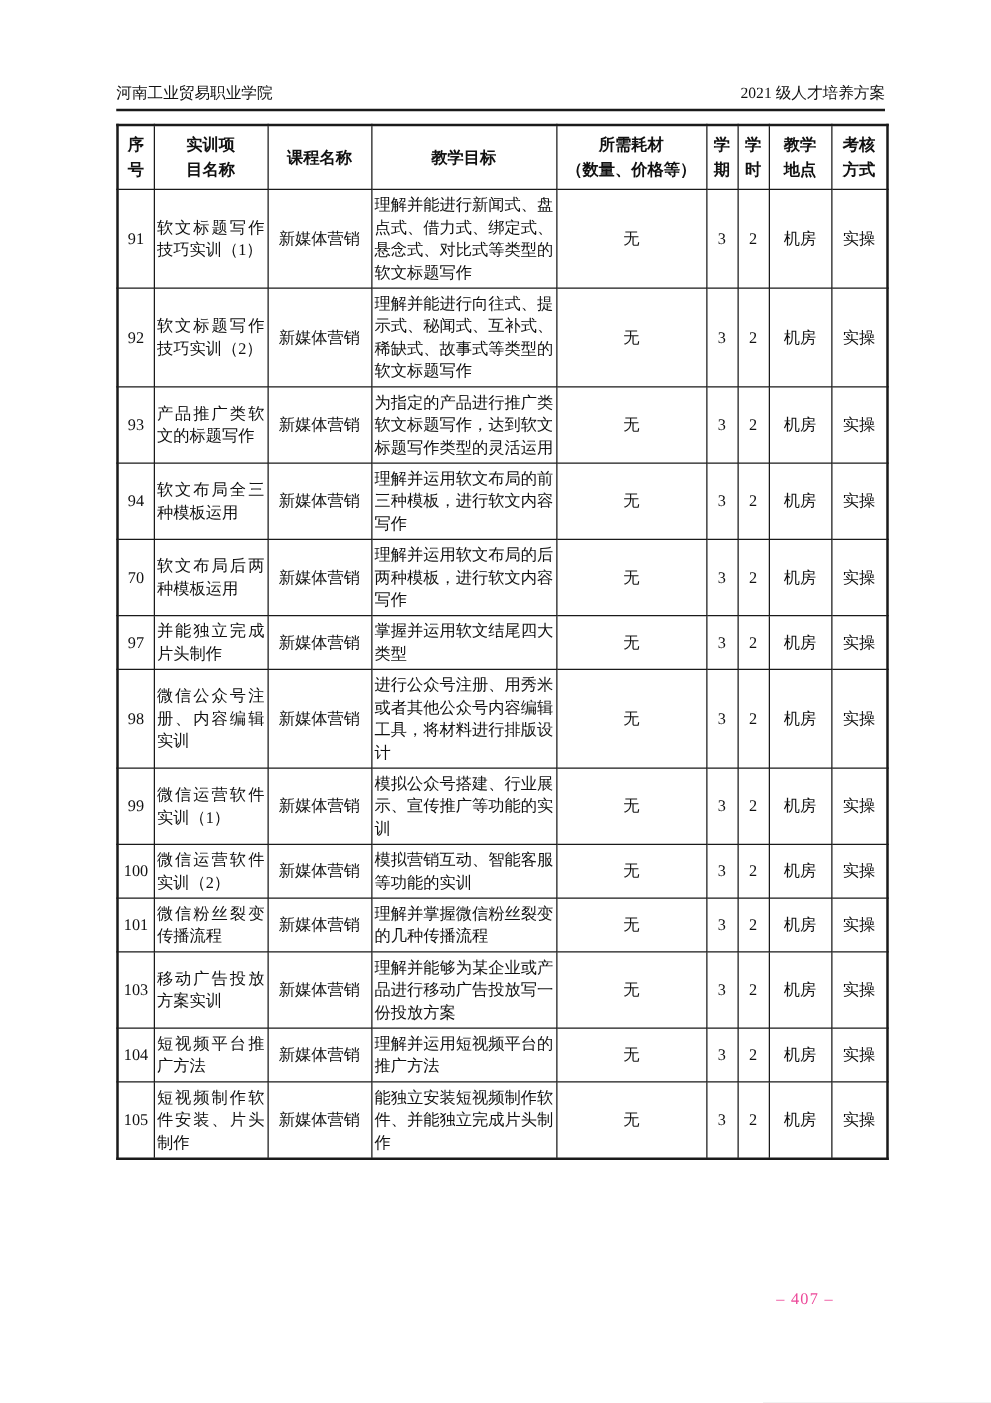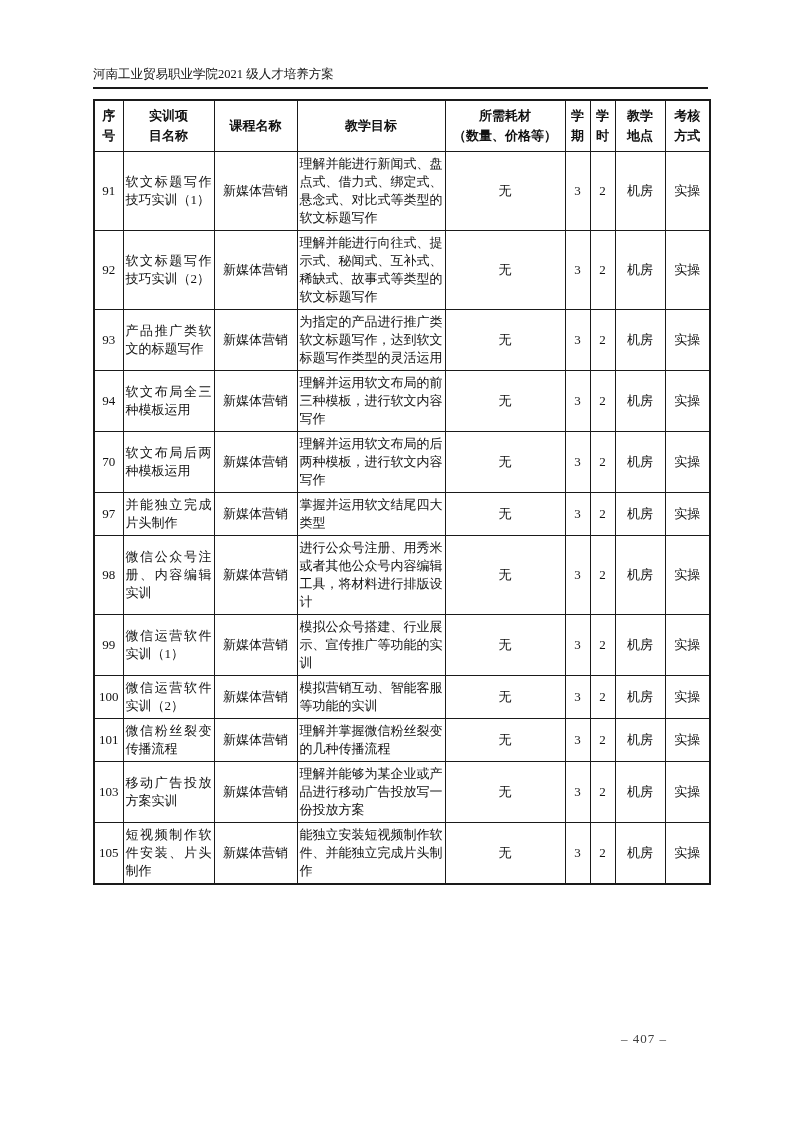--- a/index.html
+++ b/index.html
@@ -13,21 +13,21 @@
     color: #111111;
     overflow: hidden;
     box-sizing: border-box;
   }
   .doc-header {
     position: absolute;
     left: 93px;
     top: 66px;
     width: 615px;
     display: flex;
-    justify-content: flex-start;
+    justify-content: space-between;
     align-items: flex-end;
     font-size: 12.5px;
     line-height: 16px;
     padding-bottom: 5px;
     border-bottom: 2px solid #1a1a1a;
   }
   .training-table {
     position: absolute;
     left: 93px;
     top: 99px;
@@ -58,21 +58,21 @@
   .c-seq, .c-course, .c-materials, .c-semester,
   .c-hours, .c-location, .c-assessment { text-align: center; }
   .c-project { text-align: justify; padding: 3px 3px; }
   .c-objective { text-align: justify; padding: 3px 4px; margin-left: 36px; }
   .doc-footer {
     position: absolute;
     top: 1031px;
     right: 126px;
     font-size: 13px;
     letter-spacing: 1px;
-    color: #404040;
+    color: #ec4899;
   }
 </style>
 </head>
 <body>
 
 <div class="page">
 
   <div class="doc-header">
     <span>河南工业贸易职业学院</span>
     <span>2021 级人才培养方案</span>
@@ -238,20 +238,31 @@
     <td class="c-project">移动广告投放方案实训</td>
     <td class="c-course">新媒体营销</td>
     <td class="c-objective">理解并能够为某企业或产品进行移动广告投放写一份投放方案</td>
     <td class="c-materials">无</td>
     <td class="c-semester">3</td>
     <td class="c-hours">2</td>
     <td class="c-location">机房</td>
     <td class="c-assessment">实操</td>
   </tr>
 
+  <tr>
+    <td class="c-seq">104</td>
+    <td class="c-project">短视频平台推广方法</td>
+    <td class="c-course">新媒体营销</td>
+    <td class="c-objective">理解并运用短视频平台的推广方法</td>
+    <td class="c-materials">无</td>
+    <td class="c-semester">3</td>
+    <td class="c-hours">2</td>
+    <td class="c-location">机房</td>
+    <td class="c-assessment">实操</td>
+  </tr>
 
   <tr>
     <td class="c-seq">105</td>
     <td class="c-project">短视频制作软件安装、片头制作</td>
     <td class="c-course">新媒体营销</td>
     <td class="c-objective">能独立安装短视频制作软件、并能独立完成片头制作</td>
     <td class="c-materials">无</td>
     <td class="c-semester">3</td>
     <td class="c-hours">2</td>
     <td class="c-location">机房</td>

